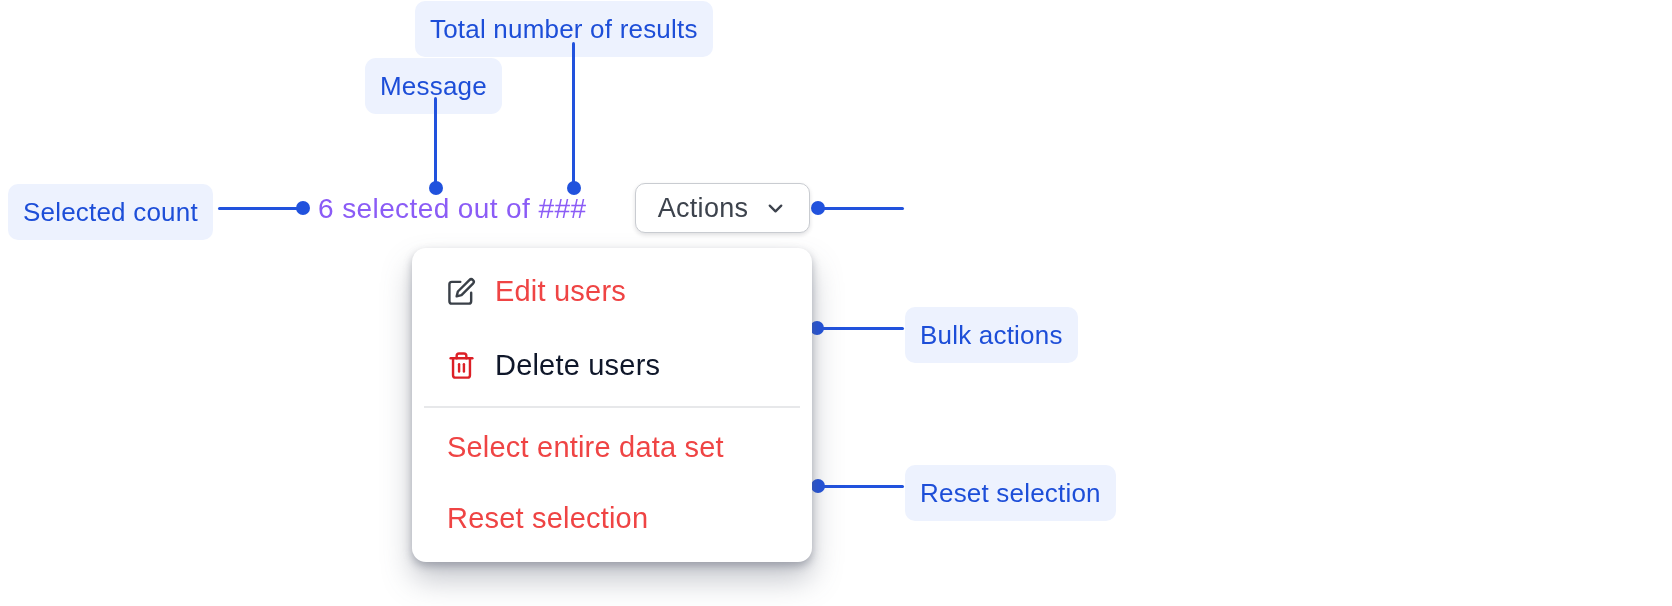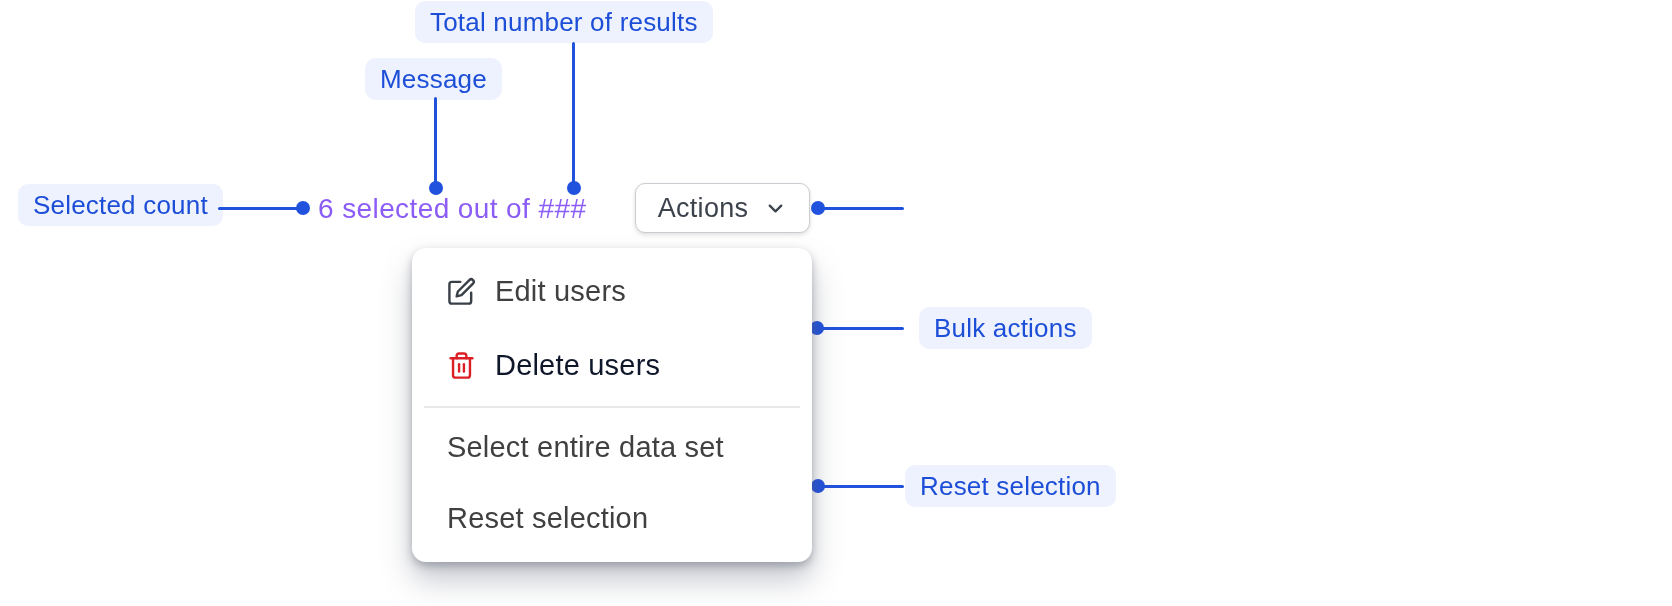--- a/index.html
+++ b/index.html
@@ -2,21 +2,21 @@
 <html><head>
 <meta charset="utf-8">
 <style>
   html,body{margin:0;padding:0;background:#fff;}
   #stage{
     position:relative;width:1672px;height:606px;background:#ffffff;overflow:hidden;
     font-family:"Liberation Sans", sans-serif;
   }
   
   .tag{
-    position:absolute;height:42px;display:flex;align-items:center;
+    position:absolute;height:56px;display:flex;align-items:center;
     padding:0 15px;border-radius:10px;background:#edf2fe;color:#1d4ed8;
     font-size:26px;font-weight:500;white-space:nowrap;letter-spacing:.2px;
   }
   
   .hline{position:absolute;height:3px;background:#2152dd;border-radius:2px;}
   .vline{position:absolute;width:3px;background:#2152dd;border-radius:2px;}
   .dot{position:absolute;width:14px;height:14px;border-radius:50%;background:#2152dd;}
   
   .msg{
     position:absolute;left:318px;top:194px;height:30px;line-height:30px;
@@ -33,35 +33,35 @@
   .btn svg{display:block;}
   
   .panel{
     position:absolute;left:412px;top:248px;width:400px;height:314px;background:#fff;
     border-radius:14px;
     box-shadow:0 4px 9px rgba(88,94,110,.42), 0 18px 30px rgba(88,94,110,.34);
   }
   .mi{
     position:absolute;left:0;width:100%;height:40px;box-sizing:border-box;
     display:flex;align-items:center;gap:19px;padding-left:35px;cursor:pointer;
-    font-size:29px;color:#404040;letter-spacing:.2px;white-space:nowrap;
+    font-size:29px;color:#ef4444;letter-spacing:.2px;white-space:nowrap;
   }
   .mi.danger{color:#0f172a;}
   .mi svg{display:block;flex:0 0 auto;}
   .divider{position:absolute;left:12px;right:12px;height:2px;background:#e7e8ea;top:158px;}
 </style>
 </head>
 <body>
 
 <div id="stage">
 
   <div class="tag" style="left:415px;top:1px;">Total number of results</div>
   <div class="tag" style="left:365px;top:58px;border-radius:11px;">Message</div>
-  <div class="tag" style="left:18px;top:184px;">Selected count</div>
-  <div class="tag" style="left:905px;top:307px;margin-left:14px;">Bulk actions</div>
+  <div class="tag" style="left:8px;top:184px;">Selected count</div>
+  <div class="tag" style="left:905px;top:307px;">Bulk actions</div>
   <div class="tag" style="left:905px;top:465px;">Reset selection</div>
 
   <div class="hline" style="left:218px;top:207px;width:80px;"></div>
   <div class="dot" style="left:296px;top:201px;"></div>
 
   <div class="vline" style="left:434px;top:97px;height:86px;"></div>
   <div class="dot" style="left:429px;top:181px;"></div>
 
   <div class="vline" style="left:572px;top:42px;height:141px;"></div>
   <div class="dot" style="left:567px;top:181px;"></div>

